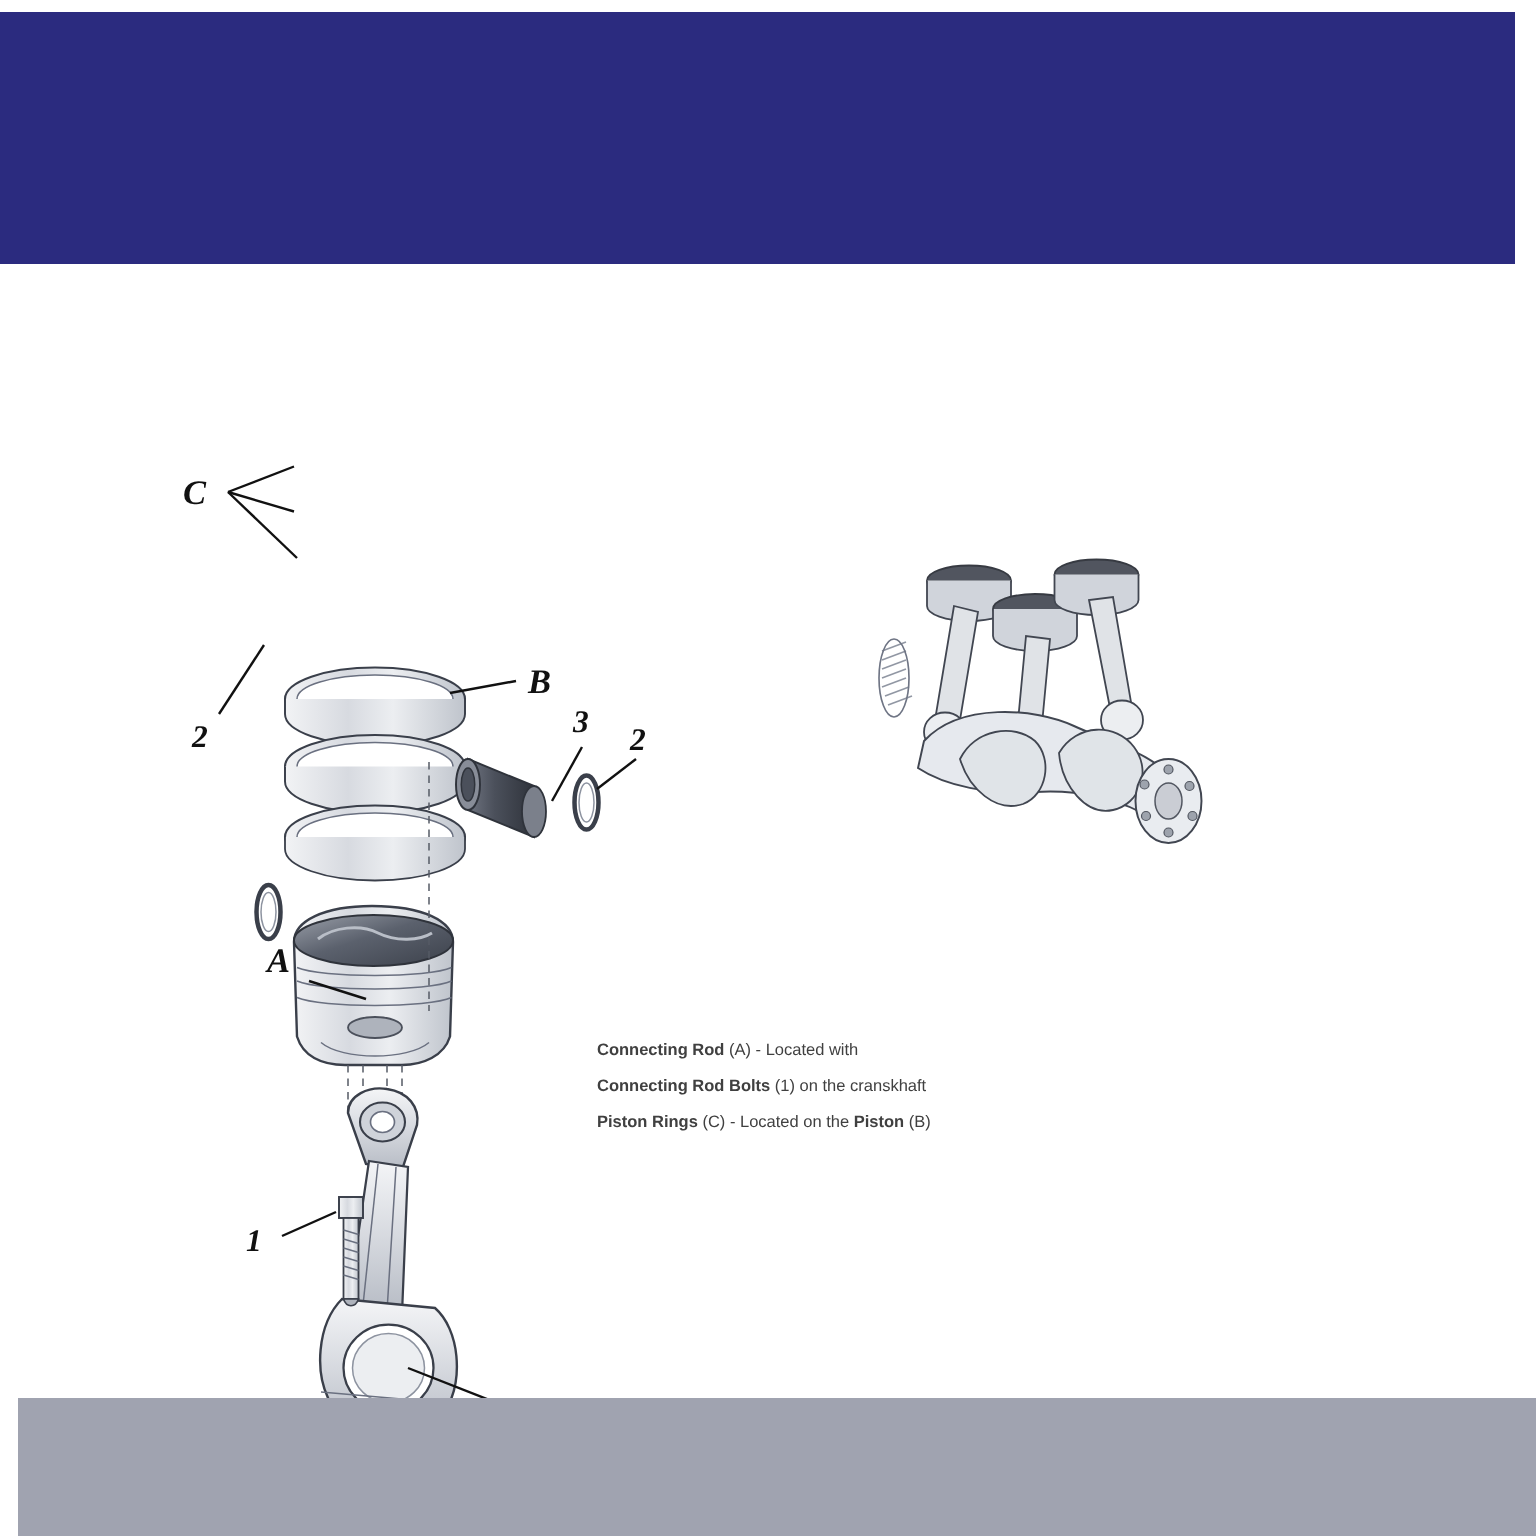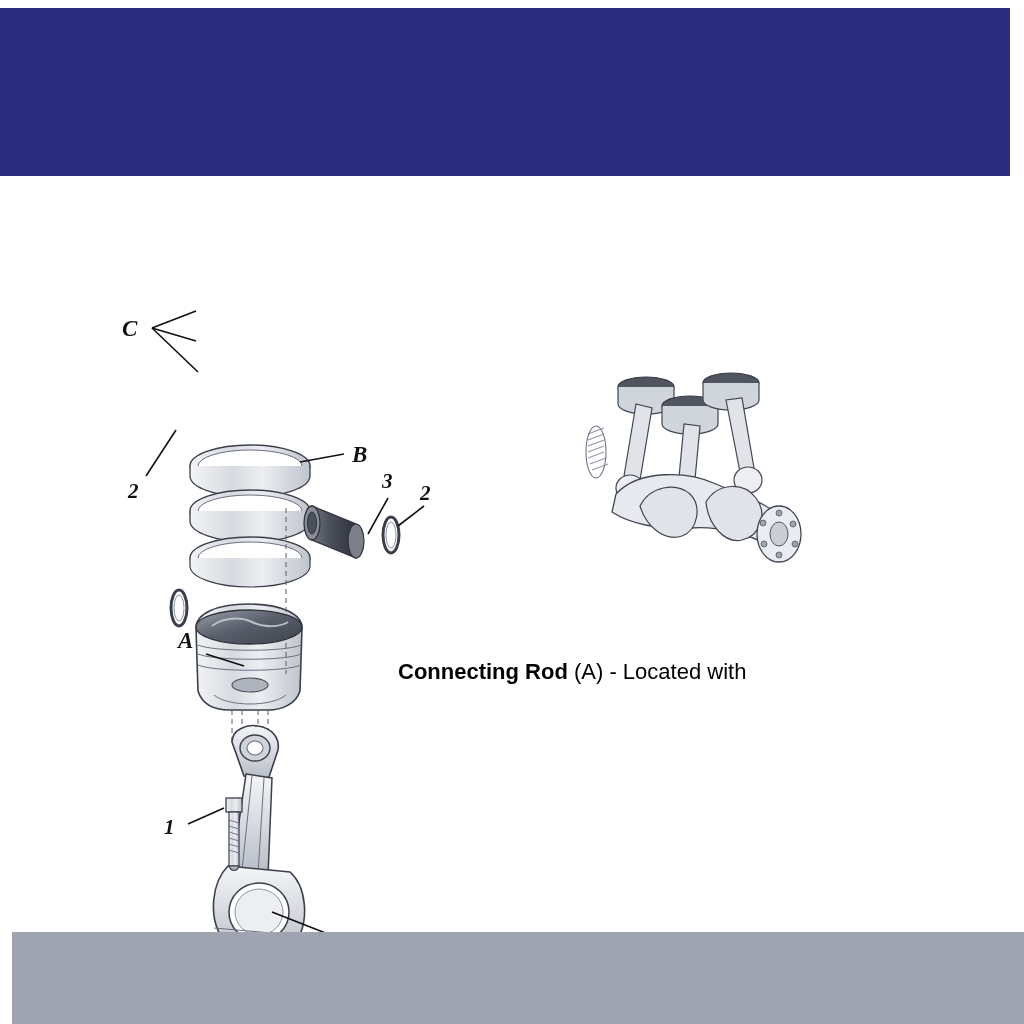--- a/index.html
+++ b/index.html
@@ -47,25 +47,25 @@
   svg.art {
     position: absolute;
     left: 0;
     top: 0;
     width: 1024px;
     height: 756px;
   }
   .caption {
     position: absolute;
     left: 398px;
-    top: 484px;
+    top: 512px;
     width: 470px;
-    font-size: 22px;
+    font-size: 11px;
     line-height: 24px;
-    color: #000000;
+    color: #404040;
   }
   .caption .line { white-space: nowrap; }
   .caption b { font-weight: bold; }
   .lbl {
     font-family: "Liberation Serif", serif;
     font-style: italic;
     font-weight: bold;
     font-size: 23px;
     fill: #111111;
   }
@@ -308,16 +308,18 @@
           <path d="M588 282 L604 276"></path>
           <path d="M590 288 L606 282"></path>
           <path d="M592 294 L608 288"></path>
           <ellipse cx="596" cy="276" rx="10" ry="26" stroke="#6a7080"></ellipse>
         </g>
       </g>
     </svg>
 
     <div class="caption">
         <div class="line"><b>Connecting Rod</b><span> (A) - Located with</span></div>
+        <div class="line"><b>Connecting Rod Bolts</b><span> (1) on the cranskhaft</span></div>
+        <div class="line"><b>Piston Rings</b><span> (C) - Located on the </span><b>Piston</b><span> (B)</span></div>
       </div>
 
   </div>
 </div>
 
 </body></html>

